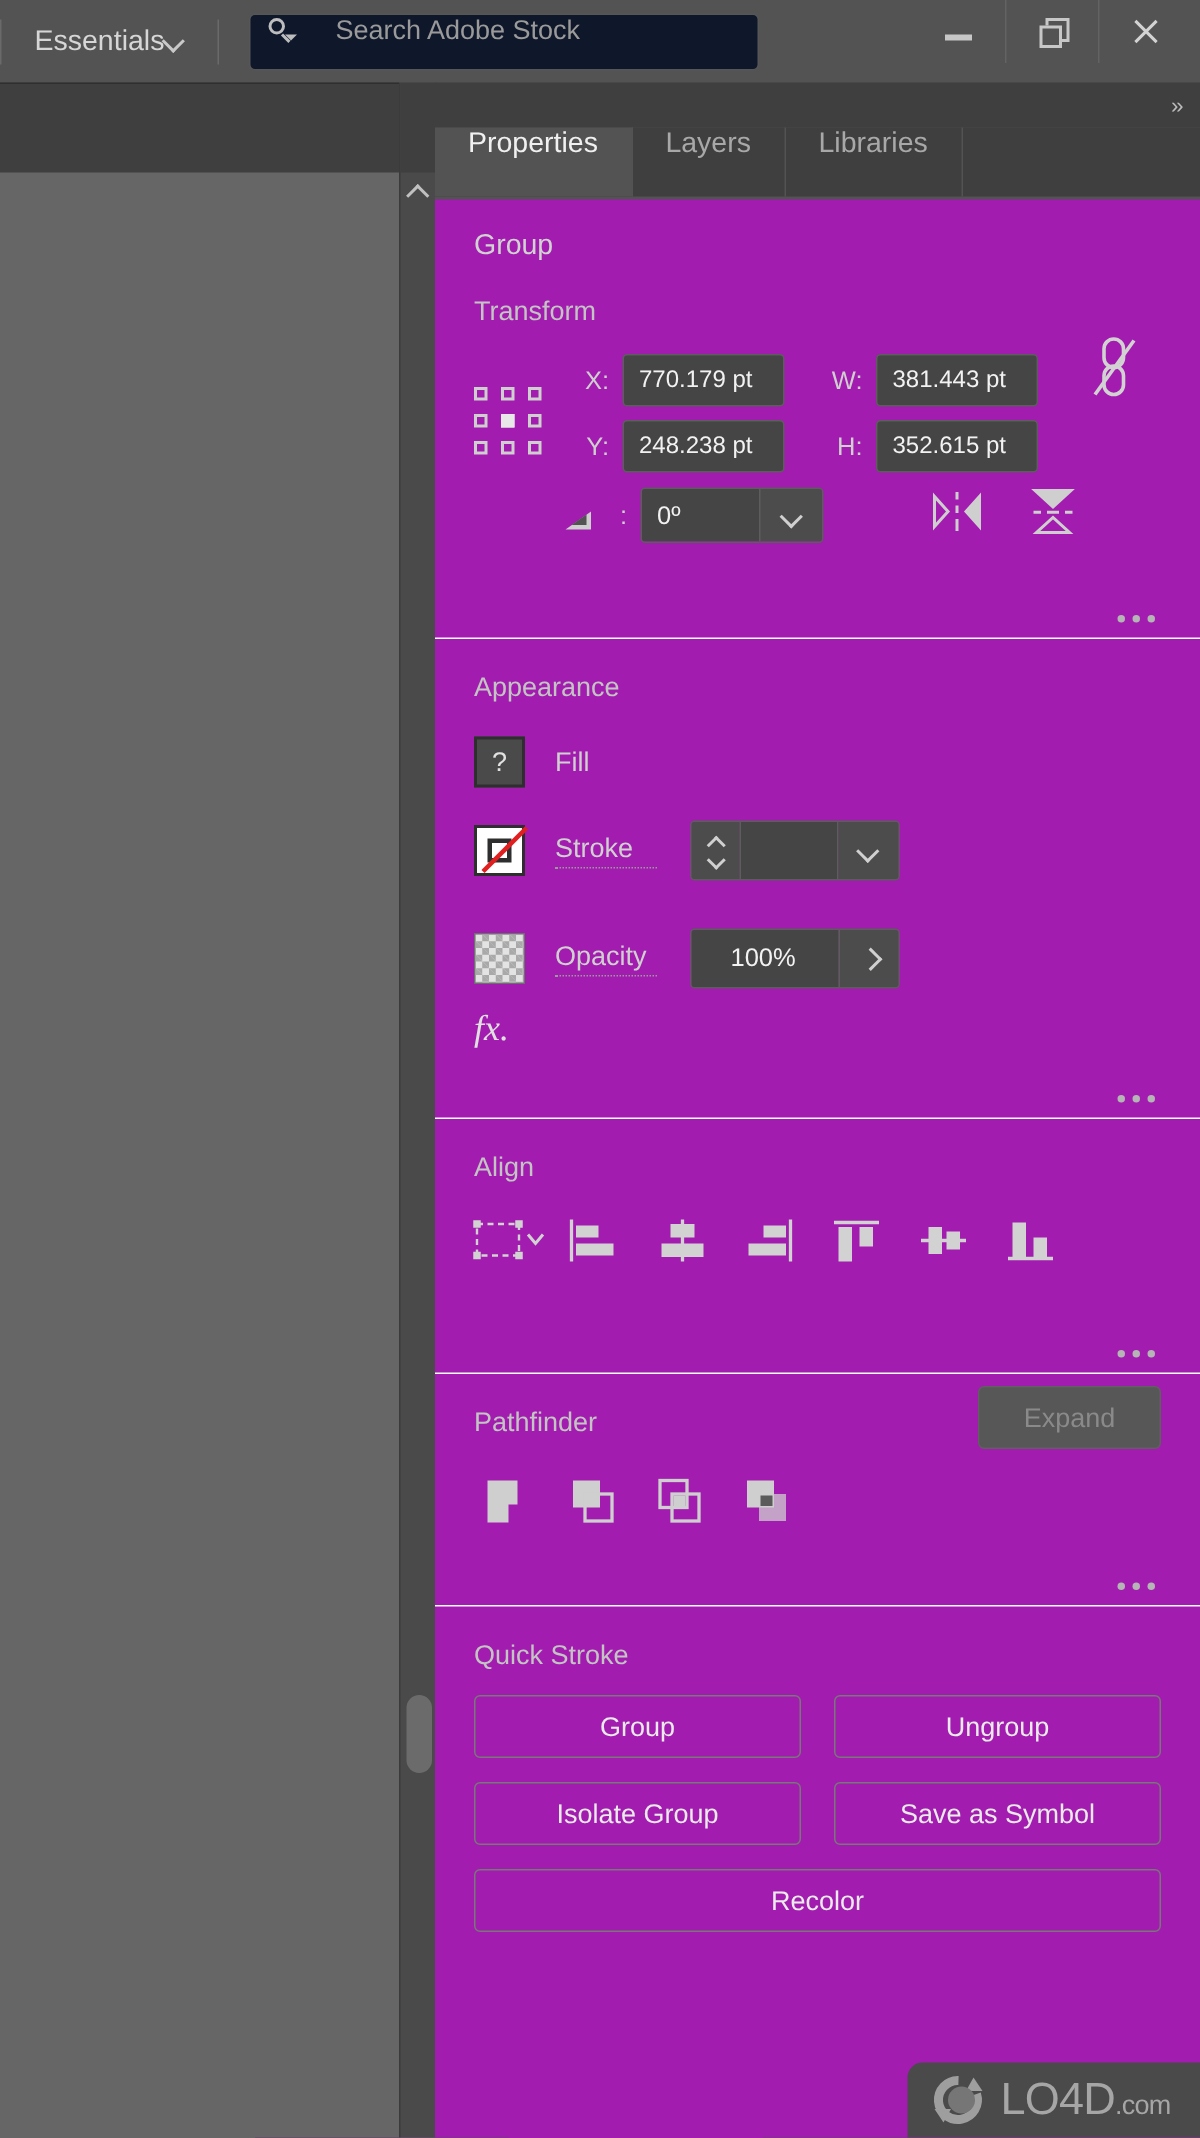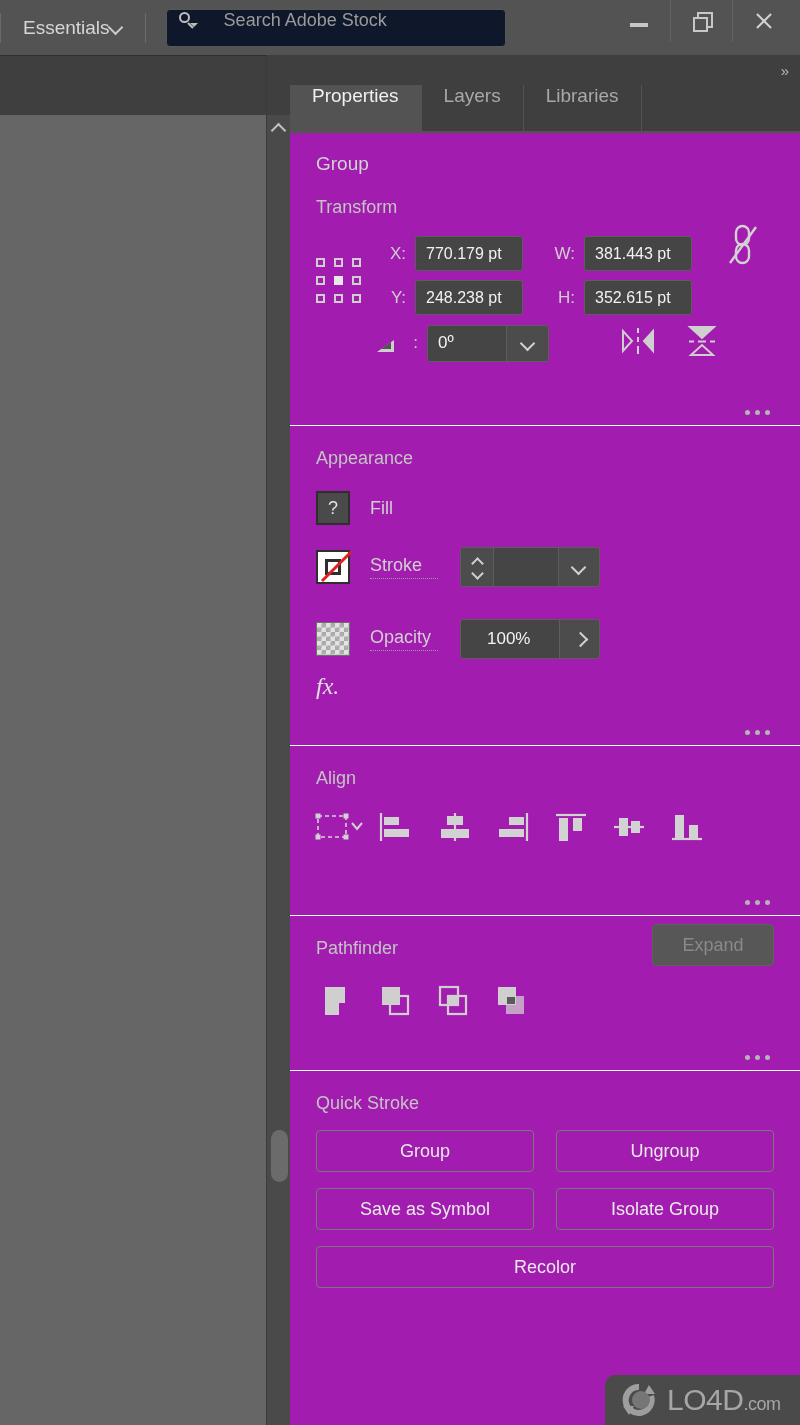--- a/index.html
+++ b/index.html
@@ -576,22 +576,22 @@
 
     <div class="sec sec-top-rule" style="height:230px;">
       <div class="sec-title">Quick Stroke</div>
 
       <div class="qa-grid">
         <div class="qa-row">
           <span class="qa-btn">Group</span>
           <span class="qa-btn">Ungroup</span>
         </div>
         <div class="qa-row">
+          <span class="qa-btn">Isolate Group</span>
           <span class="qa-btn">Save as Symbol</span>
-          <span class="qa-btn">Isolate Group</span>
         </div>
         <div class="qa-row">
           <span class="qa-btn wide">Recolor</span>
         </div>
       </div>
     </div>
 
   </div>
 </div>
 

